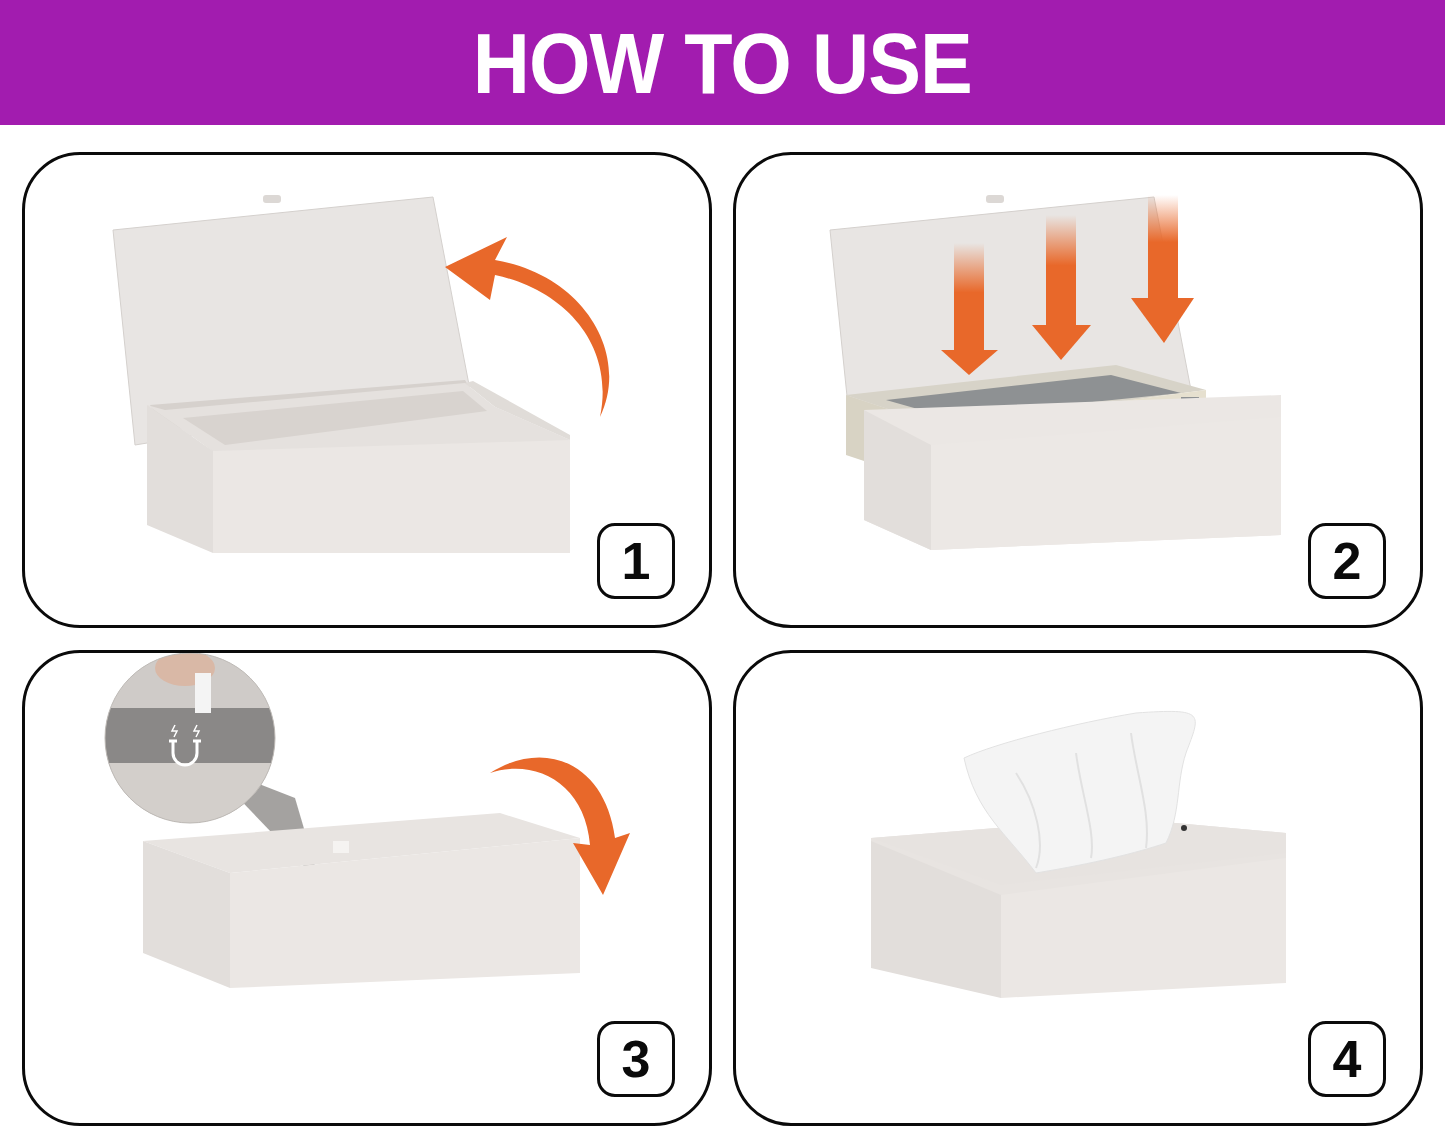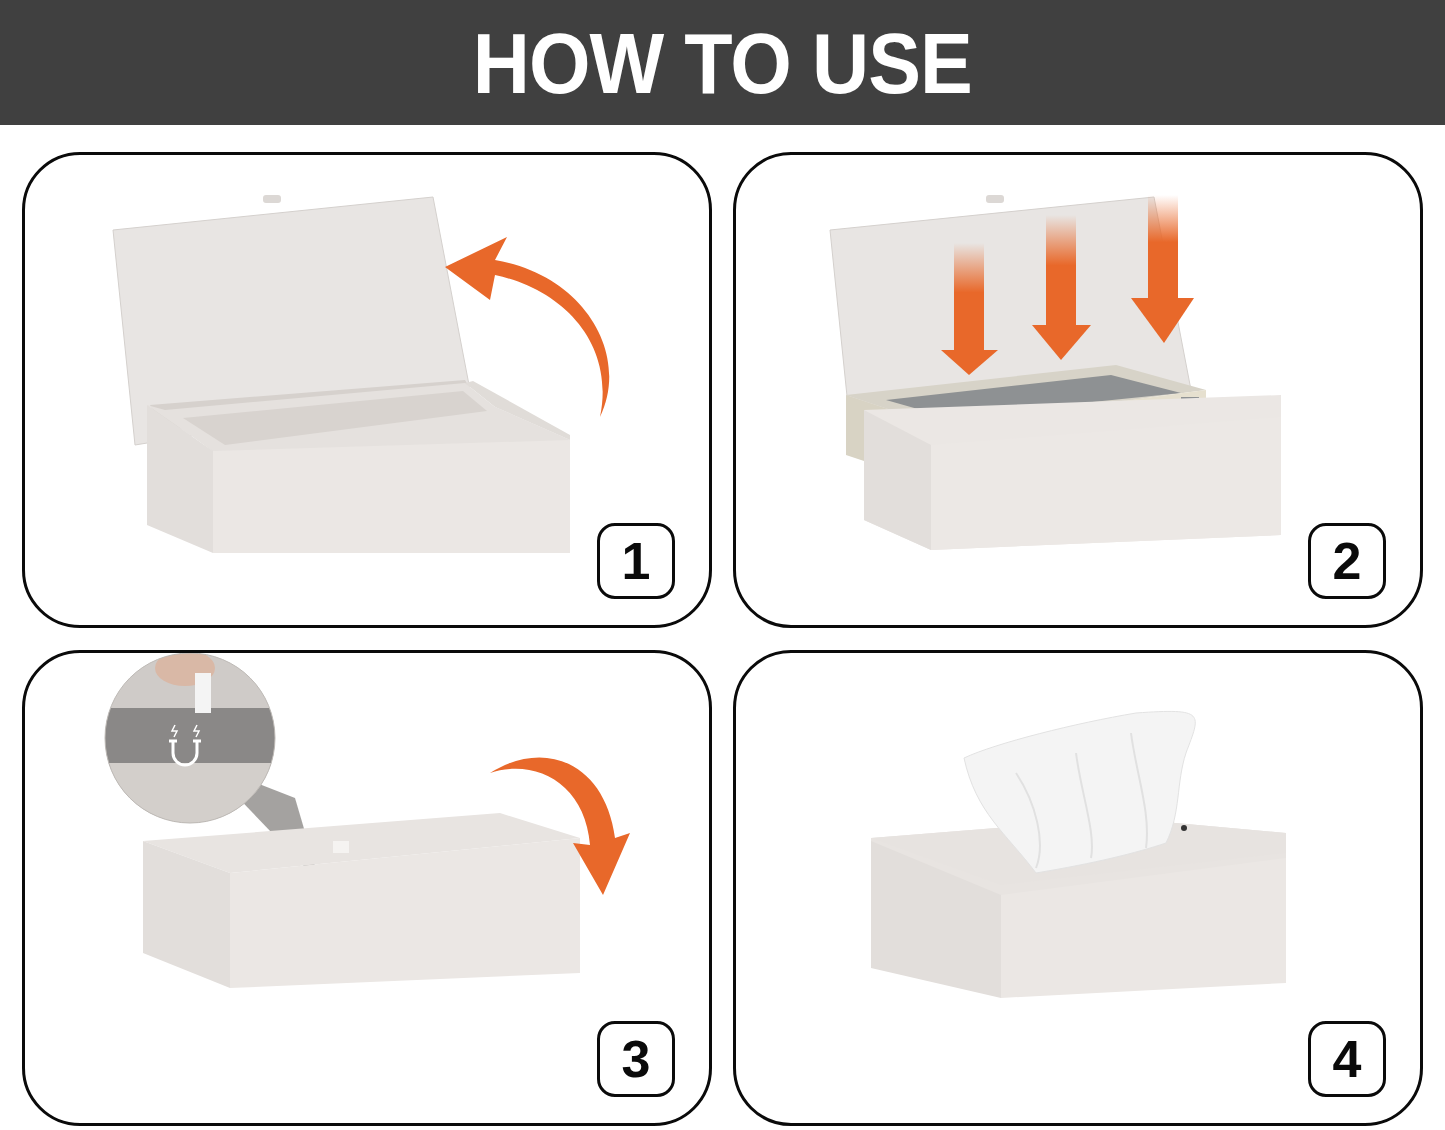--- a/index.html
+++ b/index.html
@@ -1,17 +1,17 @@
 <!DOCTYPE html>
 <html><head>
 <meta charset="utf-8">
 <style>
   * { box-sizing: border-box; margin: 0; padding: 0; }
   body { width: 1445px; height: 1130px; background: #ffffff; position: relative; overflow: hidden; font-family: "Liberation Sans", sans-serif; }
-  .header { position: absolute; left: 0; top: 0; width: 1445px; height: 125px; background: #404040; display: flex; align-items: center; justify-content: center; }
+  .header { position: absolute; left: 0; top: 0; width: 1445px; height: 125px; background: #a21caf; display: flex; align-items: center; justify-content: center; }
   .header h1 { color: #ffffff; font-family: "Liberation Sans", sans-serif; font-weight: bold; font-size: 86px; letter-spacing: -1px; transform: scaleX(0.92); line-height: 1; }
   .panel { position: absolute; width: 690px; height: 476px; border: 3px solid #0a0a0a; border-radius: 58px; background: #ffffff; overflow: hidden; }
   .p1 { left: 22px; top: 152px; }
   .p2 { left: 733px; top: 152px; }
   .p3 { left: 22px; top: 650px; }
   .p4 { left: 733px; top: 650px; }
   .badge { position: absolute; right: 34px; bottom: 26px; width: 78px; height: 76px; border: 3px solid #0a0a0a; border-radius: 18px; background: #fff; display: flex; align-items: center; justify-content: center; font-family: "Liberation Sans", sans-serif; font-weight: bold; font-size: 52px; color: #0a0a0a; }
   svg.art { position: absolute; left: 0; top: 0; }
 </style>
 </head>

